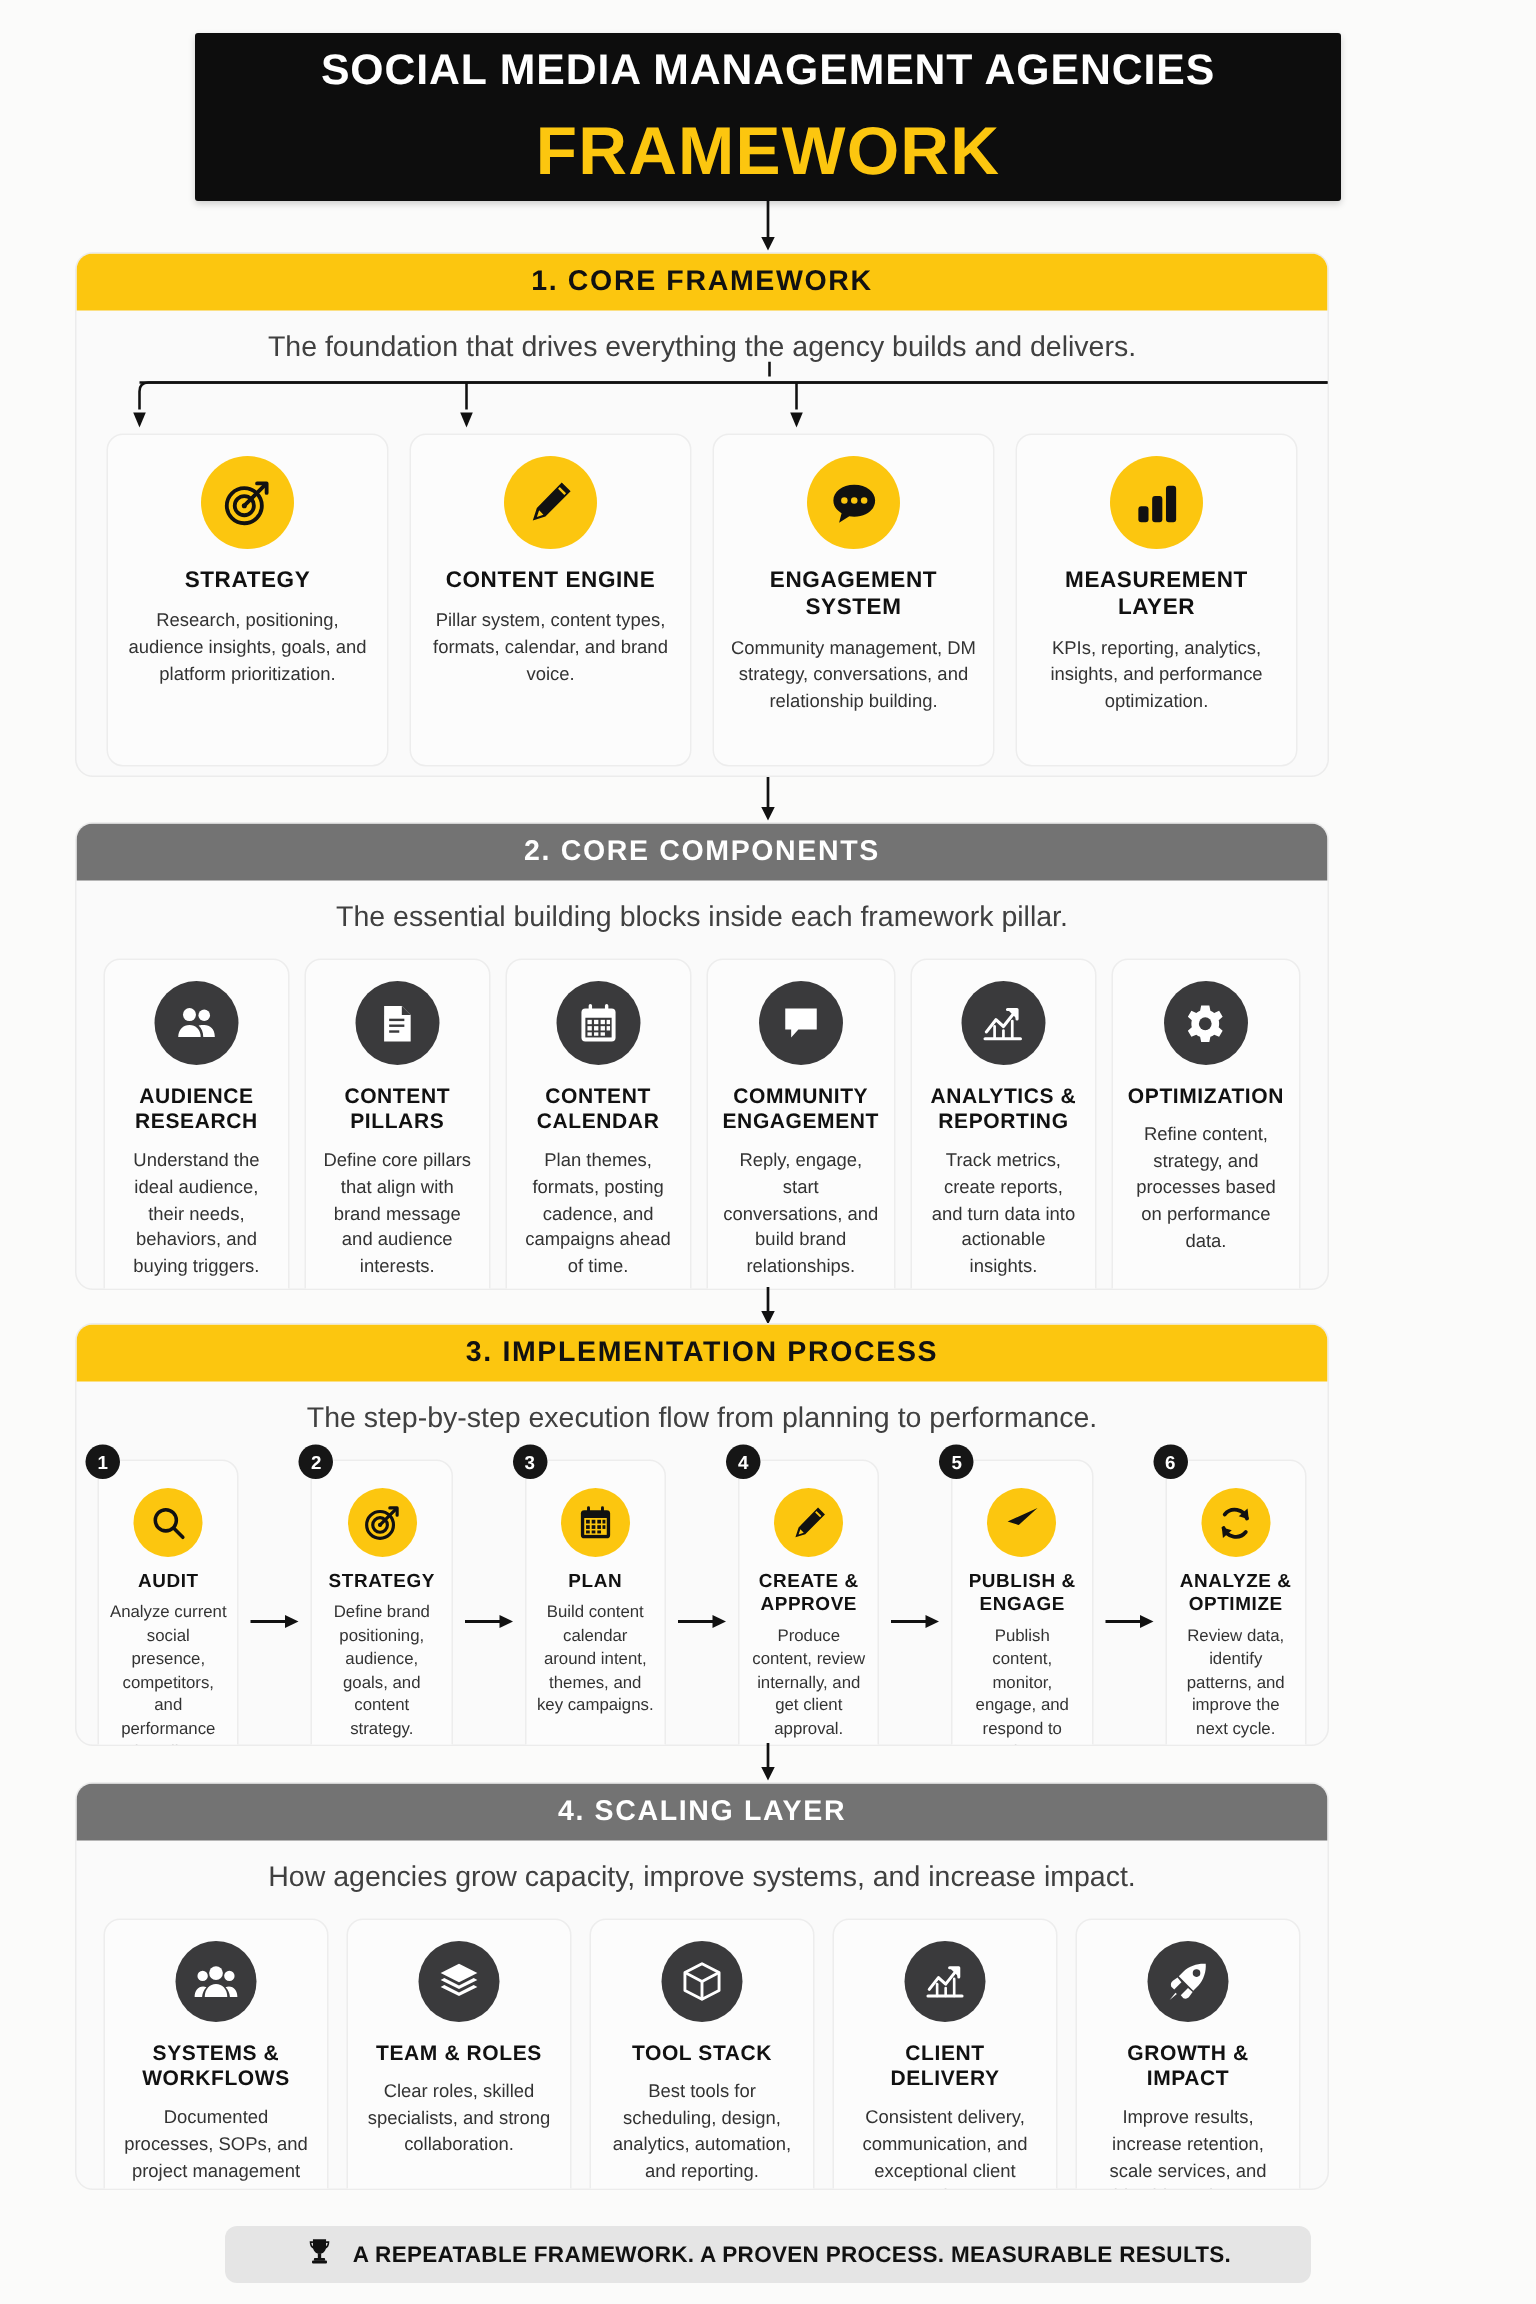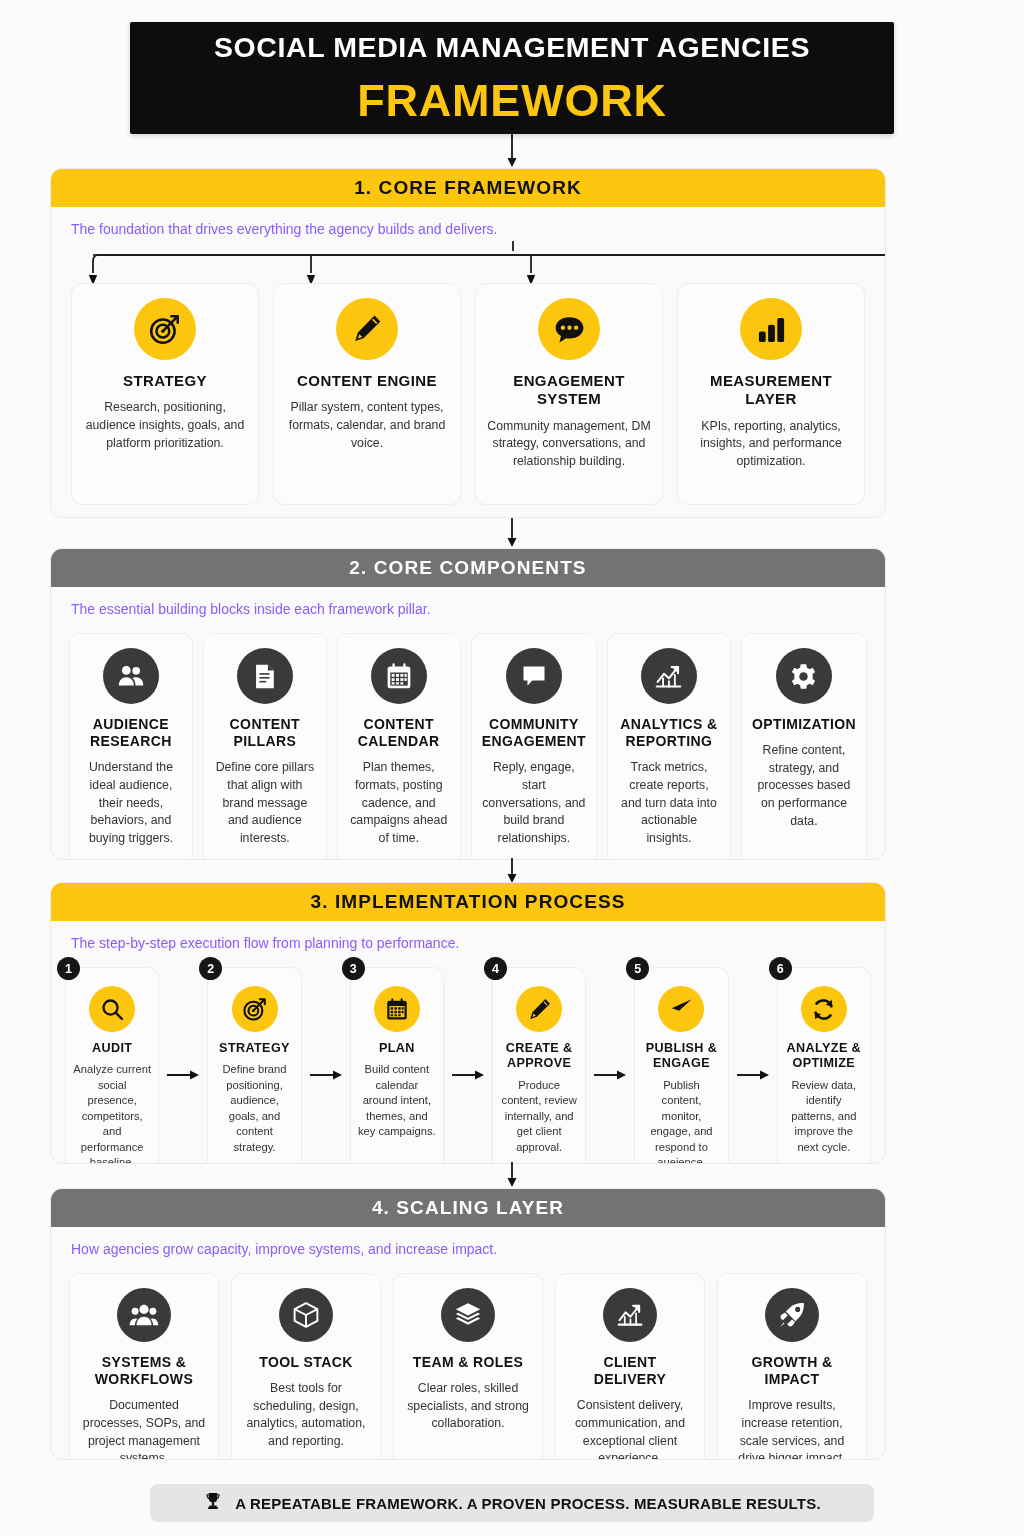--- a/index.html
+++ b/index.html
@@ -77,23 +77,23 @@
     align-items: center;
     justify-content: center;
     font-size: 19px;
     font-weight: bold;
     letter-spacing: 1.1px;
   }
   .sec-bar.yellow { background: #fcc60f; color: #111111; }
   .sec-bar.dark   { background: #737373; color: #ffffff; }
 
   .sec-sub {
-    text-align: left;
-    font-size: 14px;
-    color: #8b5cf6;
+    text-align: center;
+    font-size: 19px;
+    color: #404040;
     padding: 14px 20px 0 20px;
   }
 
   
   .cards {
     display: flex;
     justify-content: center;
     gap: 14px;
     padding: 18px 20px 20px 20px;
   }
@@ -578,40 +578,40 @@
             <path d="M0.8 27 C0.8 22.6 3.2 19.6 6.8 19.6 C7.7 19.6 8.5 19.8 9.2 20.1 C7.4 21.9 6.3 24.3 6.1 27 Z"></path>
             <path d="M31.2 27 L25.9 27 C25.7 24.3 24.6 21.9 22.8 20.1 C23.5 19.8 24.3 19.6 25.2 19.6 C28.8 19.6 31.2 22.6 31.2 27 Z"></path>
           </svg>
         </div>
         <div class="card-title">SYSTEMS &amp; WORKFLOWS</div>
         <div class="card-desc">Documented processes, SOPs, and project management systems.</div>
       </div>
 
       <div class="card">
         <div class="ic dark">
+          <svg width="28" height="28" viewBox="0 0 32 32" fill="#fff">
+            <path d="M16 2.5 L30 9.5 L16 16.5 L2 9.5 Z"></path>
+            <path d="M16 19 L4.8 13.4 L2 14.8 L16 21.8 L30 14.8 L27.2 13.4 Z"></path>
+            <path d="M16 24.3 L4.8 18.7 L2 20.1 L16 27.1 L30 20.1 L27.2 18.7 Z"></path>
+          </svg>
+        </div>
+        <div class="card-title">TEAM &amp; ROLES</div>
+        <div class="card-desc">Clear roles, skilled specialists, and strong collaboration.</div>
+      </div>
+
+      <div class="card">
+        <div class="ic dark">
           <svg width="28" height="28" viewBox="0 0 32 32" fill="none" stroke="#fff" stroke-width="2.2" stroke-linejoin="round">
             <path d="M16 2.5 L29 9.2 L29 22.8 L16 29.5 L3 22.8 L3 9.2 Z"></path>
             <path d="M3 9.2 L16 16 L29 9.2"></path>
             <path d="M16 16 L16 29.5"></path>
           </svg>
         </div>
         <div class="card-title">TOOL STACK</div>
         <div class="card-desc">Best tools for scheduling, design, analytics, automation, and reporting.</div>
-      </div>
-
-      <div class="card">
-        <div class="ic dark">
-          <svg width="28" height="28" viewBox="0 0 32 32" fill="#fff">
-            <path d="M16 2.5 L30 9.5 L16 16.5 L2 9.5 Z"></path>
-            <path d="M16 19 L4.8 13.4 L2 14.8 L16 21.8 L30 14.8 L27.2 13.4 Z"></path>
-            <path d="M16 24.3 L4.8 18.7 L2 20.1 L16 27.1 L30 20.1 L27.2 18.7 Z"></path>
-          </svg>
-        </div>
-        <div class="card-title">TEAM &amp; ROLES</div>
-        <div class="card-desc">Clear roles, skilled specialists, and strong collaboration.</div>
       </div>
 
       <div class="card">
         <div class="ic dark">
           <svg width="28" height="28" viewBox="0 0 32 32" fill="none" stroke="#fff" stroke-width="2.3" stroke-linecap="round" stroke-linejoin="round">
             <path d="M3 27 H29"></path>
             <path d="M4 22 L11 13 L16.5 18 L26 6"></path>
             <path d="M19.5 5.5 L26.5 5.5 L26.5 12.5" fill="#fff" stroke="#fff" stroke-width="2.3"></path>
             <path d="M10 27 V18" stroke-width="2"></path>
             <path d="M16.5 27 V21" stroke-width="2"></path>

